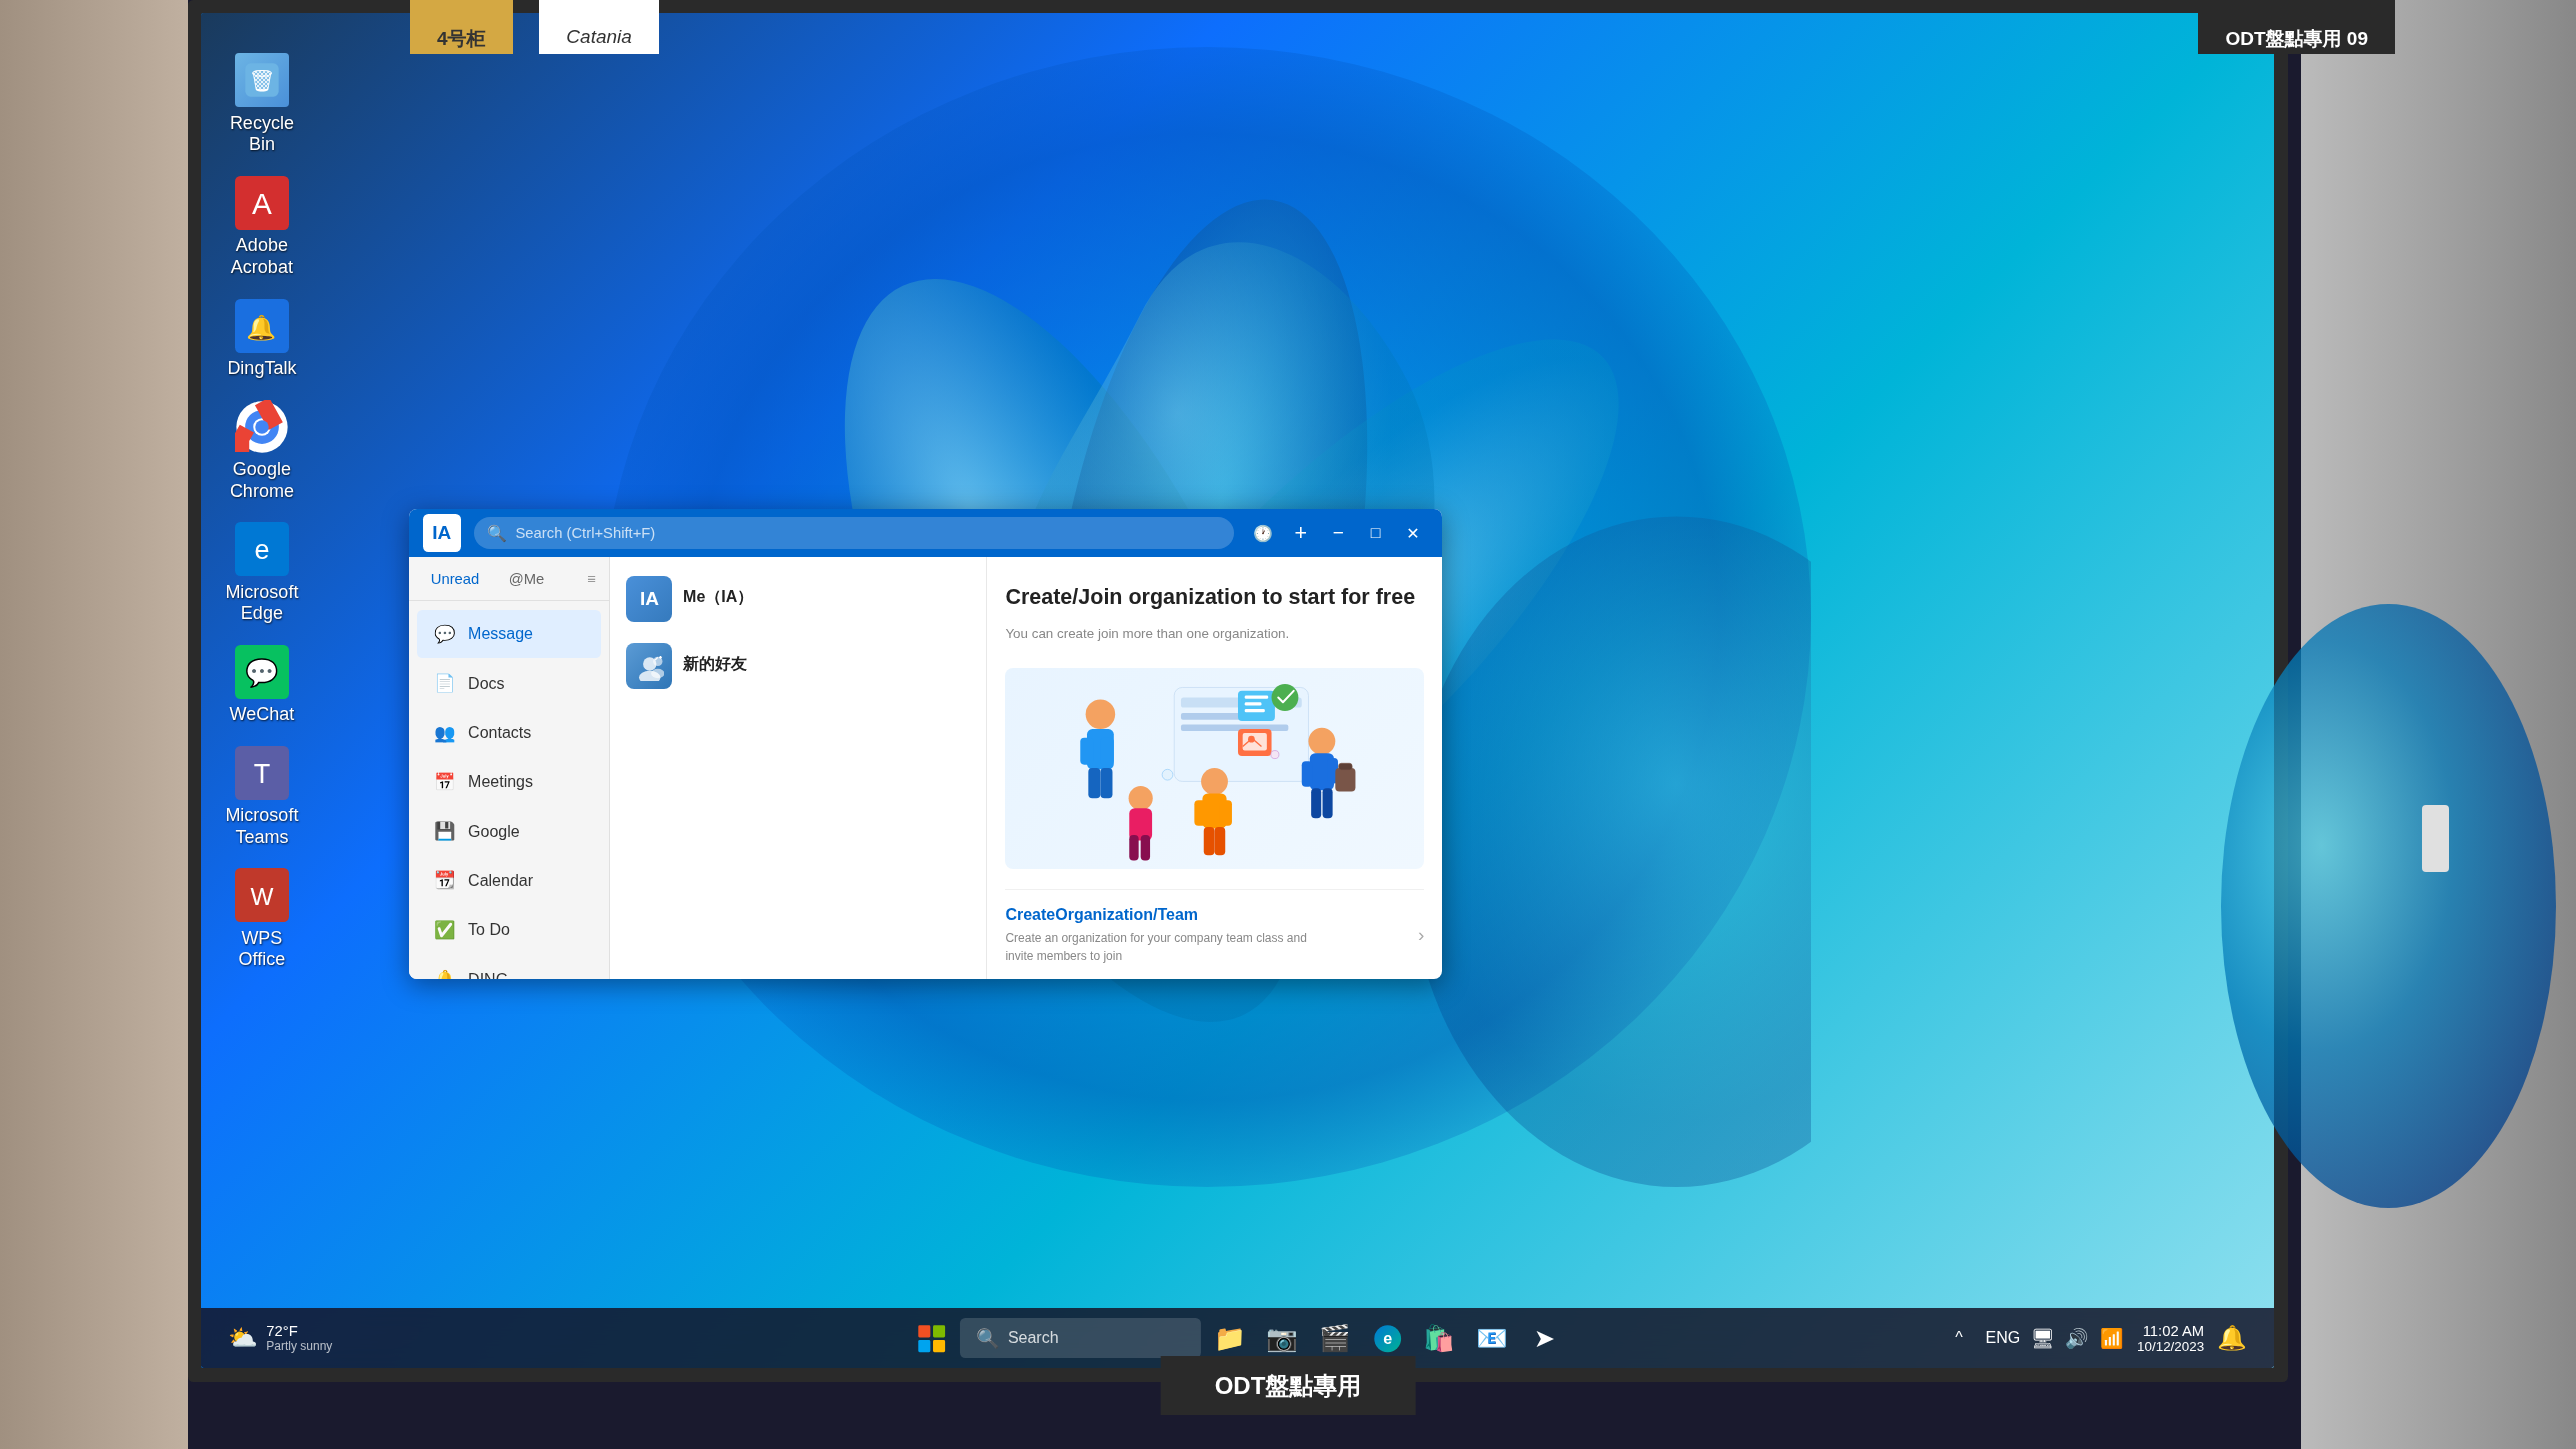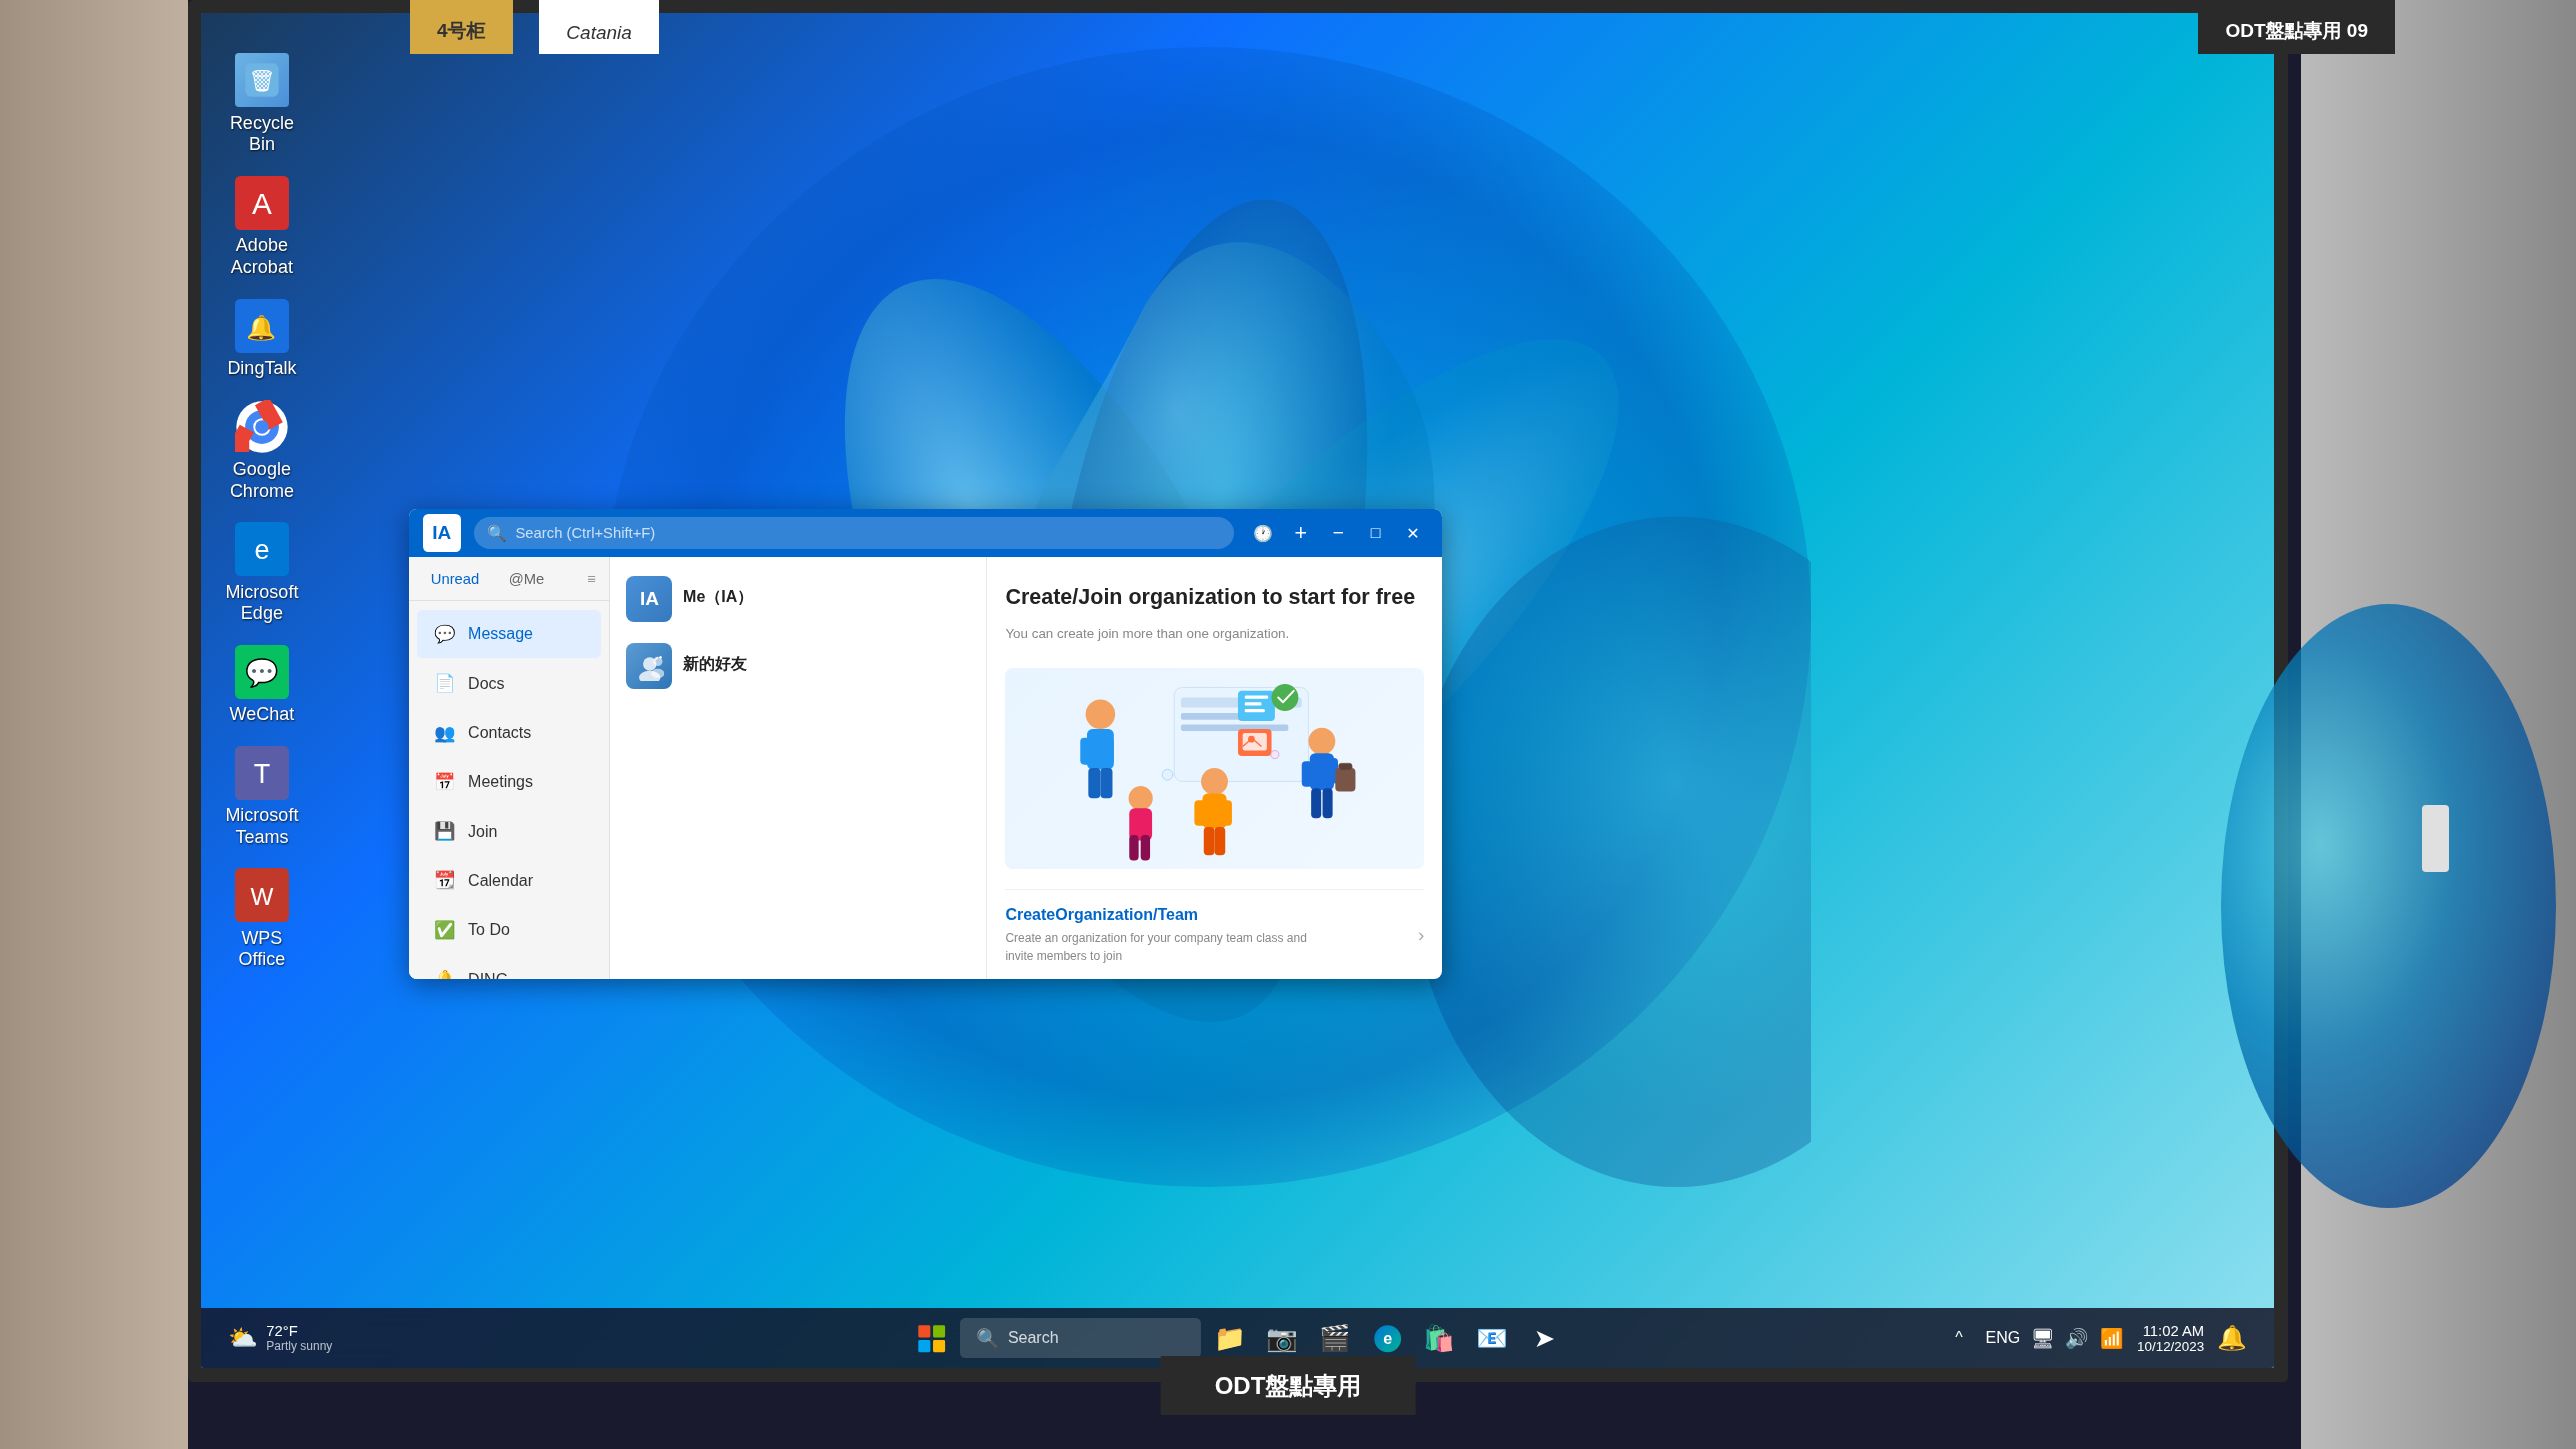--- a/index.html
+++ b/index.html
@@ -99,25 +99,25 @@
     }
 
     
     .icon-recycle {
       background: linear-gradient(135deg, #6cb4e4, #4a90d9);
       border-radius: 4px;
       padding: 5.4px;
     }
 
     .sticky-label {
-      padding: 10px 27px;
+      padding: 26px 27px;
       font-size: 19px;
       font-weight: bold;
       display: flex;
-      align-items: flex-end;
+      align-items: flex-start;
     }
 
     .sticky-label-1 {
       background: #d4a843;
       color: #333;
       margin-left: 101px;
     }
 
     .sticky-label-2 {
       background: white;
@@ -747,21 +747,21 @@
             <div class="sidebar-nav-item">
               <div class="sidebar-nav-icon">👥</div>
               <span>Contacts</span>
             </div>
             <div class="sidebar-nav-item">
               <div class="sidebar-nav-icon">📅</div>
               <span>Meetings</span>
             </div>
             <div class="sidebar-nav-item">
               <div class="sidebar-nav-icon">💾</div>
-              <span>Join</span>
+              <span>Google</span>
             </div>
             <div class="sidebar-nav-item">
               <div class="sidebar-nav-icon">📆</div>
               <span>Calendar</span>
             </div>
             <div class="sidebar-nav-item">
               <div class="sidebar-nav-icon">✅</div>
               <span>To Do</span>
             </div>
             <div class="sidebar-nav-item">

